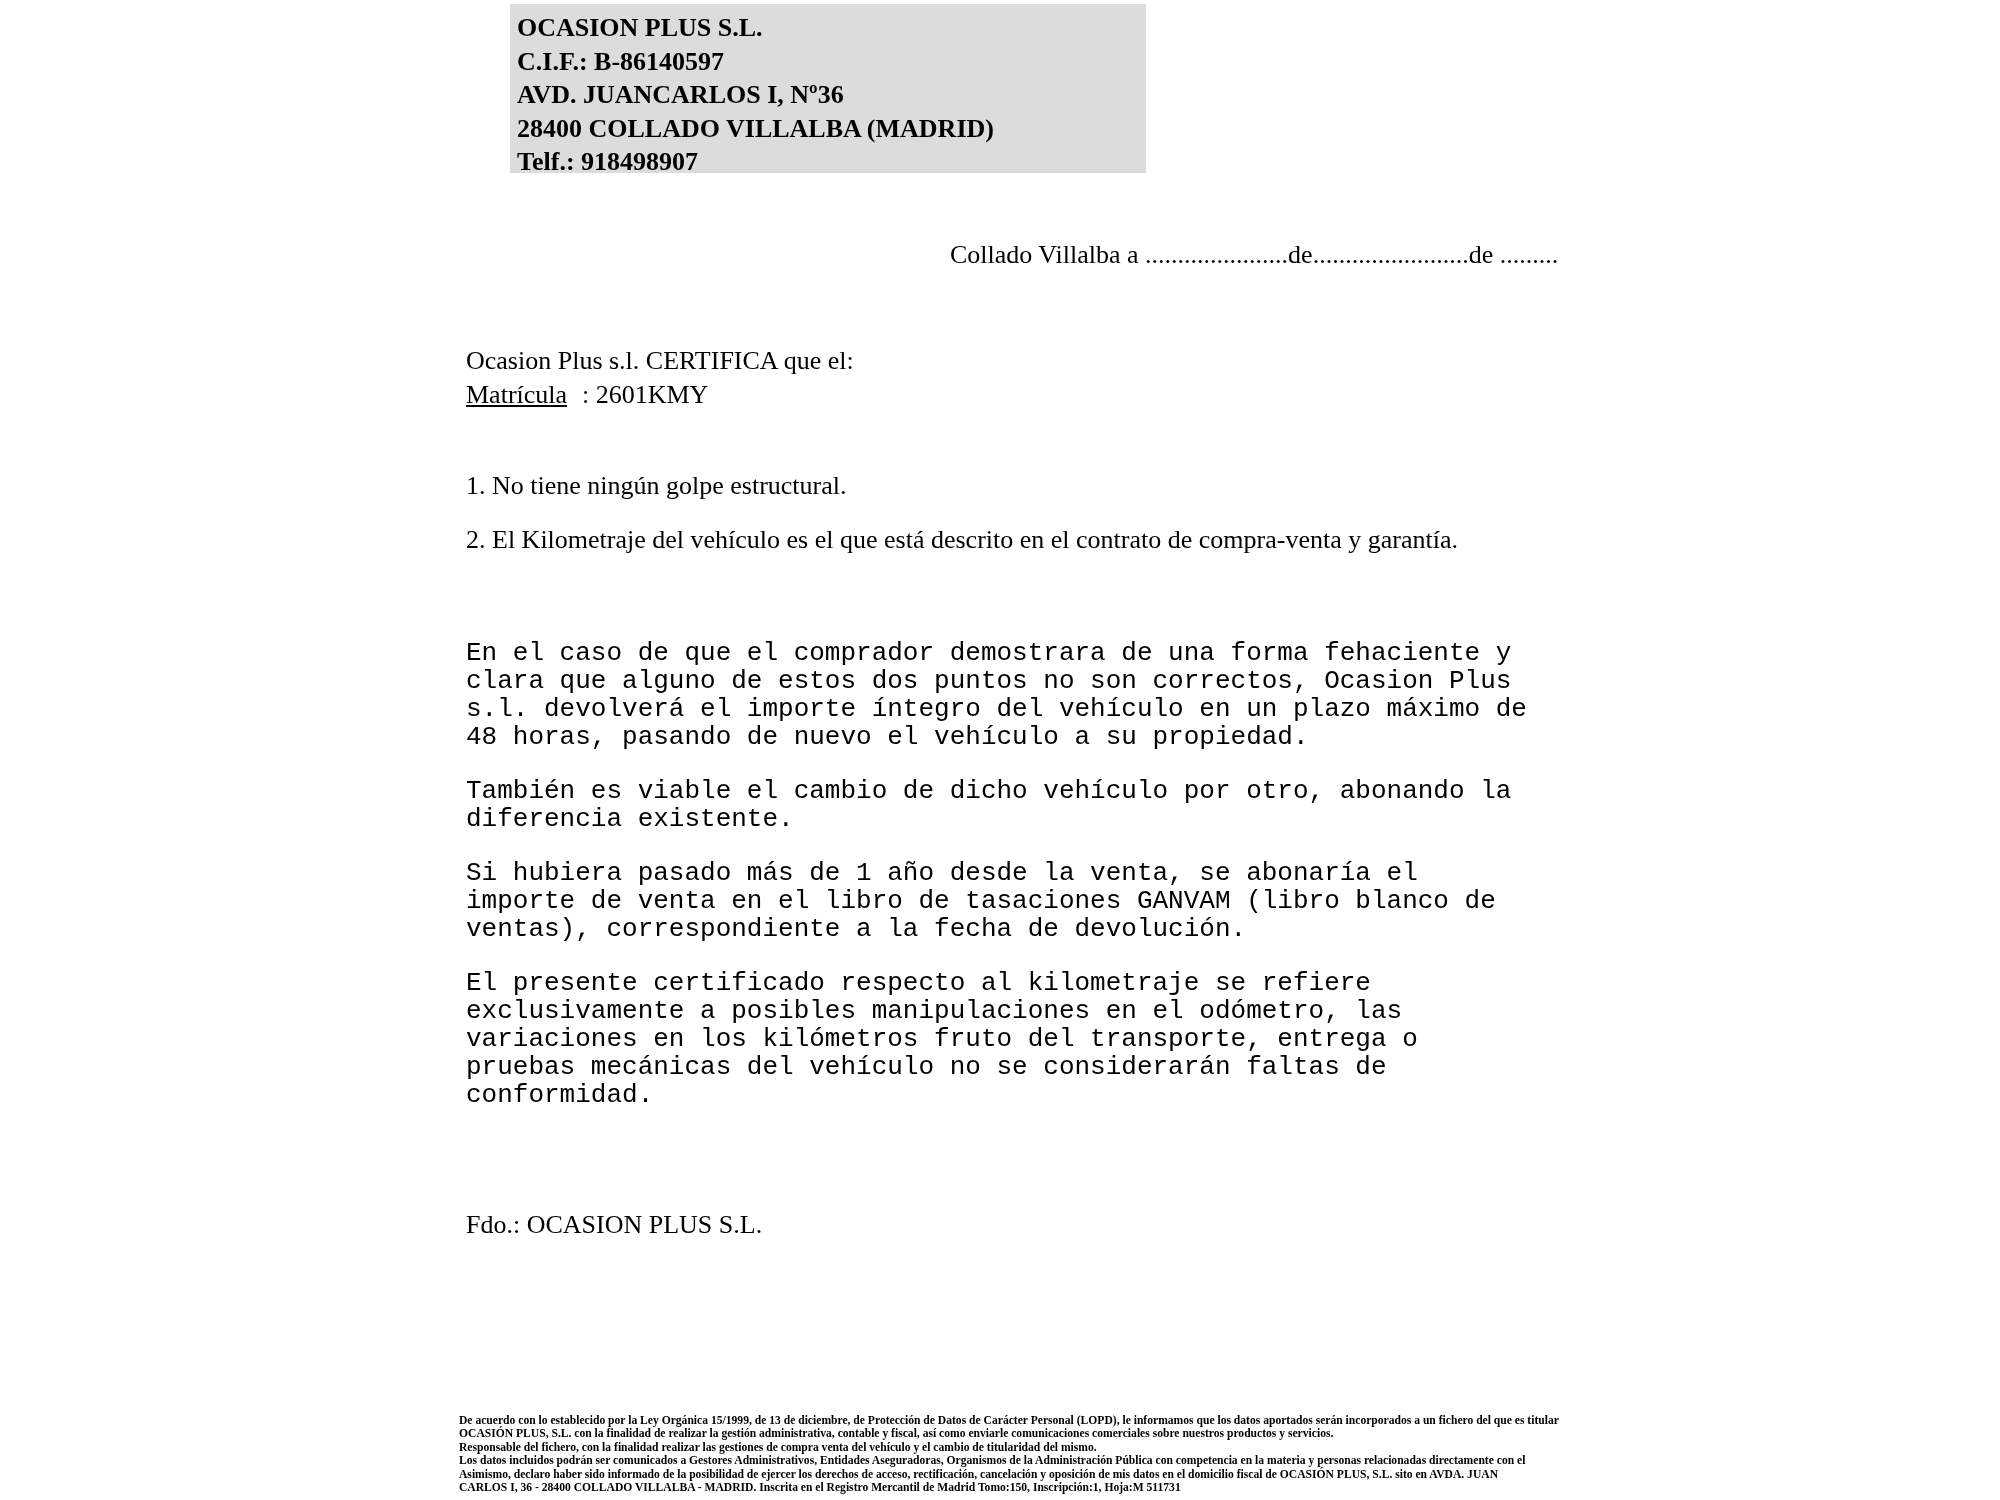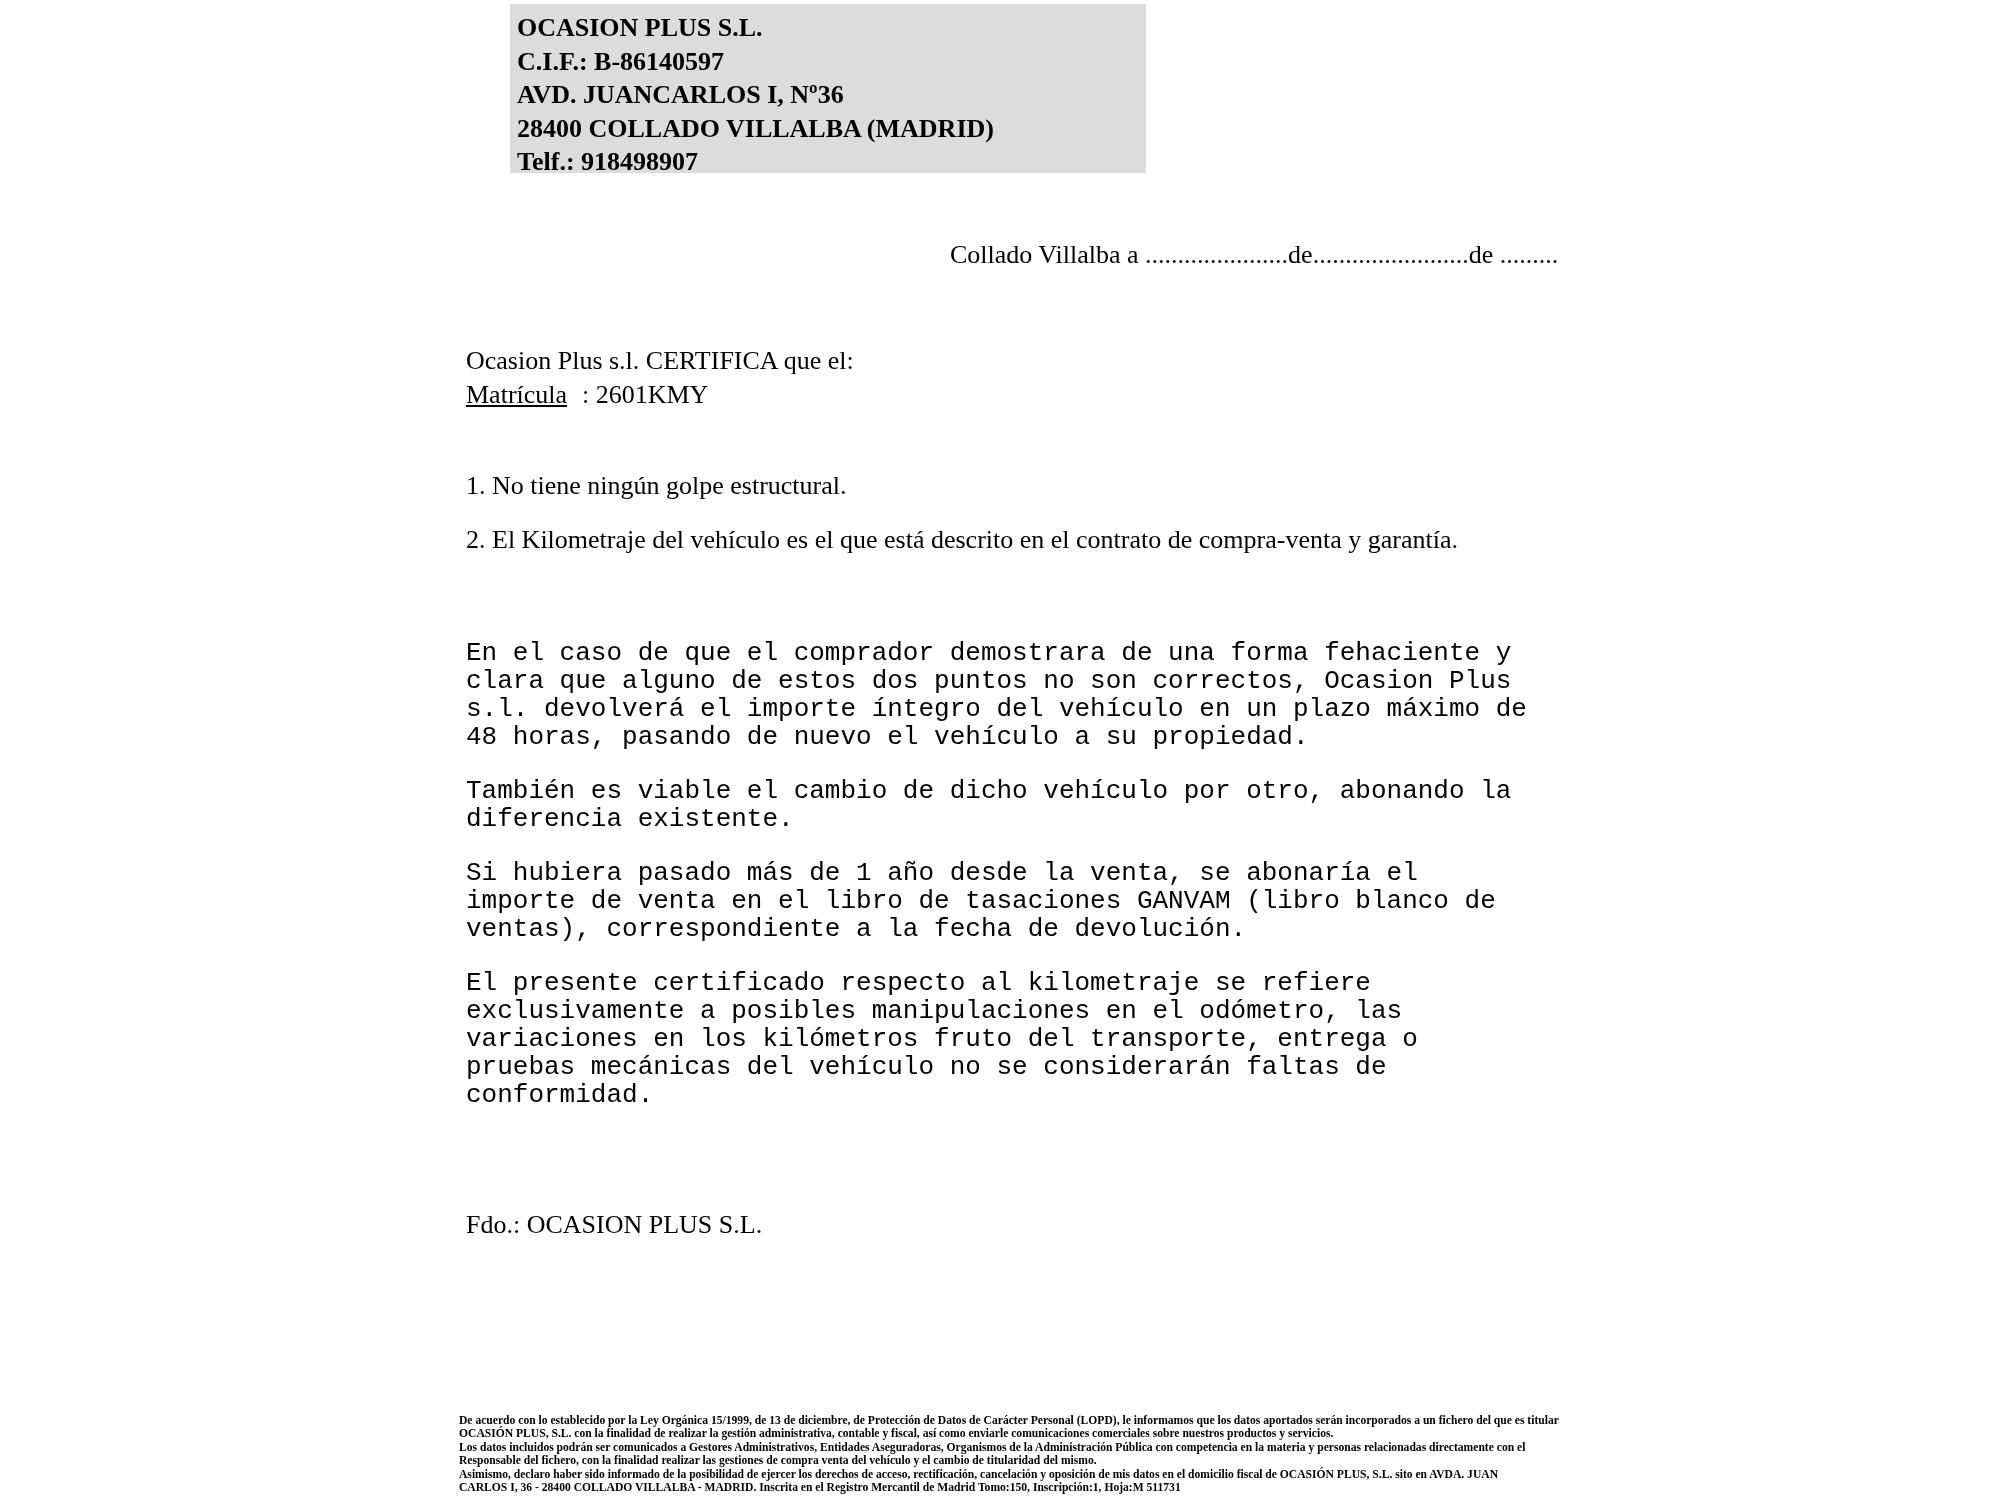--- a/index.html
+++ b/index.html
@@ -131,19 +131,19 @@
     <p>También es viable el cambio de dicho vehículo por otro, abonando la diferencia existente.</p>
     <p>Si hubiera pasado más de 1 año desde la venta, se abonaría el importe de venta en el libro de tasaciones GANVAM (libro blanco de ventas), correspondiente a la fecha de devolución.</p>
     <p>El presente certificado respecto al kilometraje se refiere exclusivamente a posibles manipulaciones en el odómetro, las variaciones en los kilómetros fruto del transporte, entrega o pruebas mecánicas del vehículo no se considerarán faltas de conformidad.</p>
   </div>
 
   <div class="abs signature">Fdo.: OCASION PLUS S.L.</div>
 
   <div class="abs legal-footer">
     <div>De acuerdo con lo establecido por la Ley Orgánica 15/1999, de 13 de diciembre, de Protección de Datos de Carácter Personal (LOPD), le informamos que los datos aportados serán incorporados a un fichero del que es titular</div>
     <div>OCASIÓN PLUS, S.L. con la finalidad de realizar la gestión administrativa, contable y fiscal, así como enviarle comunicaciones comerciales sobre nuestros productos y servicios.</div>
+    <div>Responsable del fichero, con la finalidad realizar las gestiones de compra venta del vehículo y el cambio de titularidad del mismo.</div>
     <div>Los datos incluidos podrán ser comunicados a Gestores Administrativos, Entidades Aseguradoras, Organismos de la Administración Pública con competencia en la materia y personas relacionadas directamente con el</div>
-    <div>Responsable del fichero, con la finalidad realizar las gestiones de compra venta del vehículo y el cambio de titularidad del mismo.</div>
     <div>Asimismo, declaro haber sido informado de la posibilidad de ejercer los derechos de acceso, rectificación, cancelación y oposición de mis datos en el domicilio fiscal de OCASIÓN PLUS, S.L. sito en AVDA. JUAN</div>
     <div>CARLOS I, 36 - 28400 COLLADO VILLALBA - MADRID. Inscrita en el Registro Mercantil de Madrid Tomo:150, Inscripción:1, Hoja:M 511731</div>
   </div>
 
 </div>
 
 </body></html>

